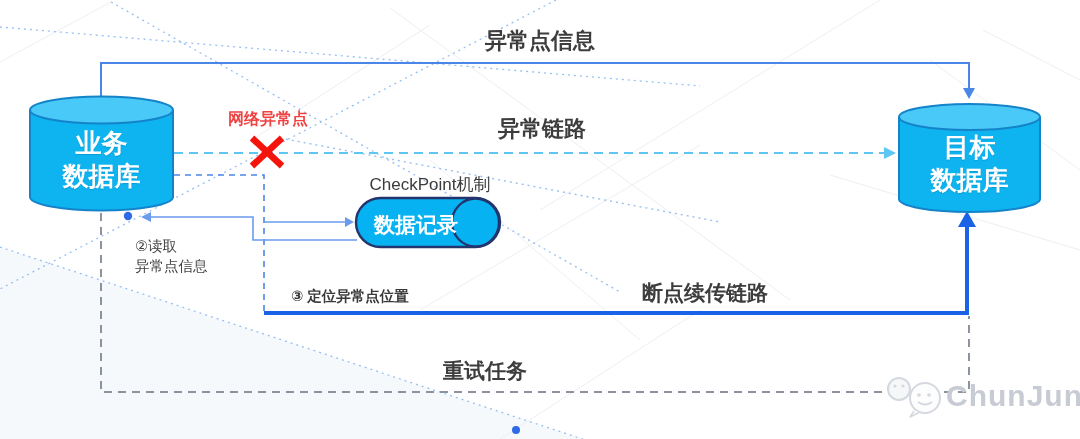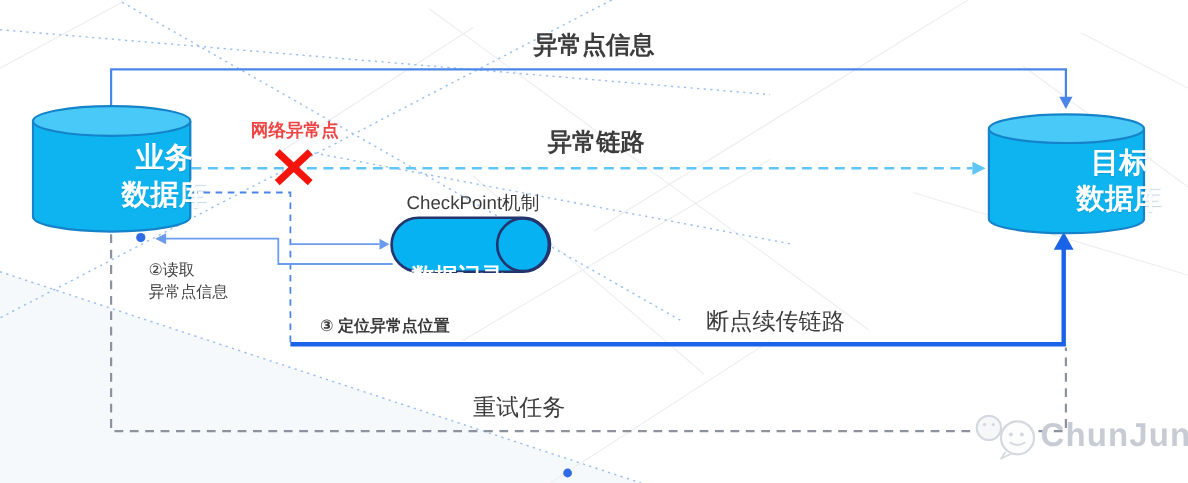--- a/index.html
+++ b/index.html
@@ -4,28 +4,28 @@
 <style>
   html,body{margin:0;padding:0;background:#ffffff;}
   .stage{
     position:relative;width:1080px;height:439px;background:#ffffff;
     overflow:hidden;font-family:"Liberation Sans","DejaVu Sans",sans-serif;
   }
   .stage svg{position:absolute;left:0;top:0;}
   .lbl{position:absolute;color:#3d3d3d;white-space:pre-line;}
   .lbl.center{text-align:center;}
   .link-title{font-size:22px;font-weight:700;line-height:26px;}
-  .sub-title{font-size:21px;font-weight:400;line-height:25px;}
+  .sub-title{font-size:21px;font-weight:700;line-height:25px;}
   .net-err{font-size:16px;font-weight:700;color:#ef4444;}
   .cp-title{font-size:17px;font-weight:500;color:#3c3c3c;}
   .step{font-size:13.5px;font-weight:500;color:#434343;line-height:18px;}
   .step2{font-size:14.5px;font-weight:500;color:#434343;line-height:20px;}
   .step3{font-size:14.5px;font-weight:600;color:#3a3a3a;margin-left:18px;}
   .db-label{color:#ffffff;font-size:26px;font-weight:700;line-height:33px;text-align:center;
-    text-shadow:0 1px 1px rgba(0,90,140,.25);padding-left:48px;}
+    text-shadow:0 1px 1px rgba(0,90,140,.25);}
   .rec-label{color:#ffffff;font-size:21px;font-weight:700;text-align:center;}
   .wm-text{font-size:30px;font-weight:600;color:#c7cbd4;letter-spacing:1px;line-height:32px;}
 </style>
 </head>
 <body>
 
 <div class="stage">
 
   <svg width="1080" height="439" viewBox="0 0 1080 439">
 
@@ -114,24 +114,24 @@
   <div class="lbl cp-title center" style="left:350px;top:173px;width:160px;">CheckPoint机制</div>
 
 
   <div class="lbl step2" style="left:135px;top:236px;width:120px;">②读取
 异常点信息</div>
 
   <div class="lbl step3" style="left:273px;top:287px;width:220px;">③ 定位异常点位置</div>
 
   <div class="lbl sub-title center" style="left:600px;top:280px;width:210px;">断点续传链路</div>
 
-  <div class="lbl sub-title center" style="left:382px;top:358px;width:180px;">重试任务</div>
+  <div class="lbl sub-title center" style="left:395px;top:358px;width:180px;">重试任务</div>
 
   <div class="lbl db-label" style="left:30px;top:127px;width:143px;">业务
 数据库</div>
 
   <div class="lbl db-label" style="left:899px;top:131px;width:141px;">目标
 数据库</div>
 
-  <div class="lbl rec-label" style="left:356px;top:211px;width:120px;margin-top:26px;">数据记录</div>
+  <div class="lbl rec-label" style="left:356px;top:211px;width:120px;">数据记录</div>
 
   <div class="lbl wm-text" style="left:946px;top:380px;">ChunJun</div>
 </div>
 
 </body></html>

